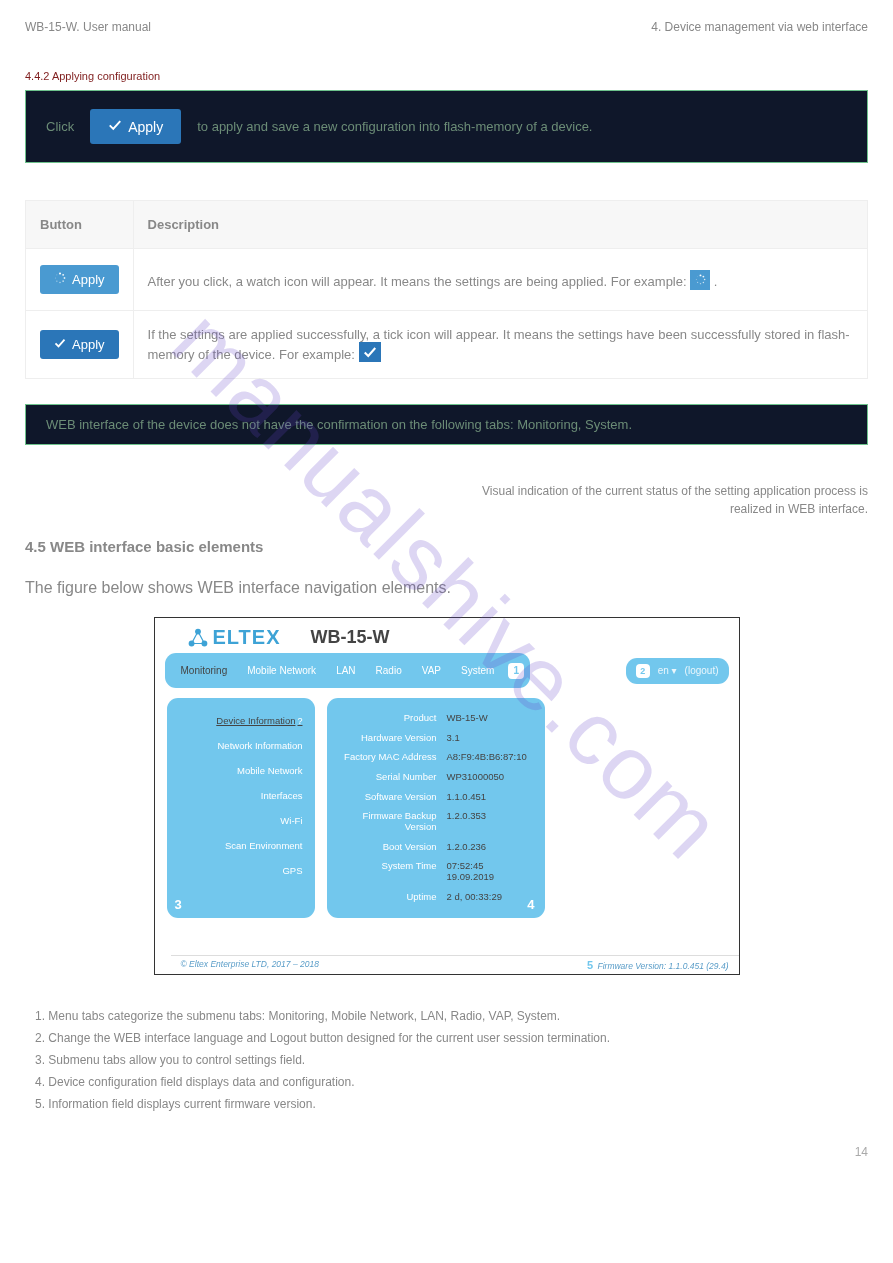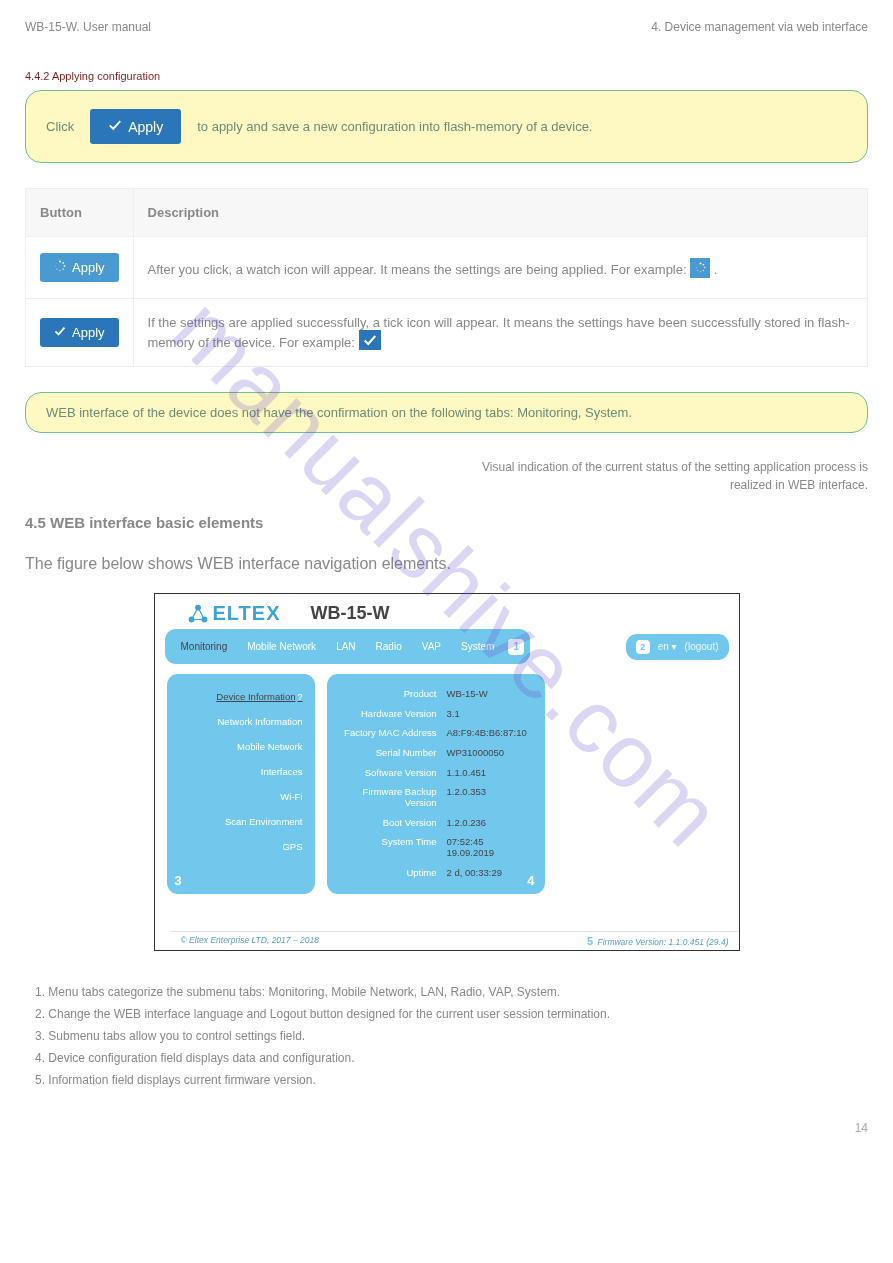--- a/index.html
+++ b/index.html
@@ -29,26 +29,26 @@
   }
   .section-title2 {
     color: #888;
     font-size: 15px;
     margin-bottom: 24px;
     margin-top: 20px;
     font-weight: 600;
   }
   .callout {
     border: 1px solid #6dc28c;
-    border-radius: 16px;
-    background: #fef9c3;
+    border-radius: 0;
+    background: #0f172a;
     padding: 18px 20px;
     color: #6b8c76;
     font-size: 13px;
-    margin-bottom: 25px;
+    margin-bottom: 37px;
   }
   .callout .inner-row {
     display: flex;
     align-items: center;
     gap: 16px;
   }
   .apply-btn {
     display: inline-flex;
     align-items: center;
     gap: 6px;

